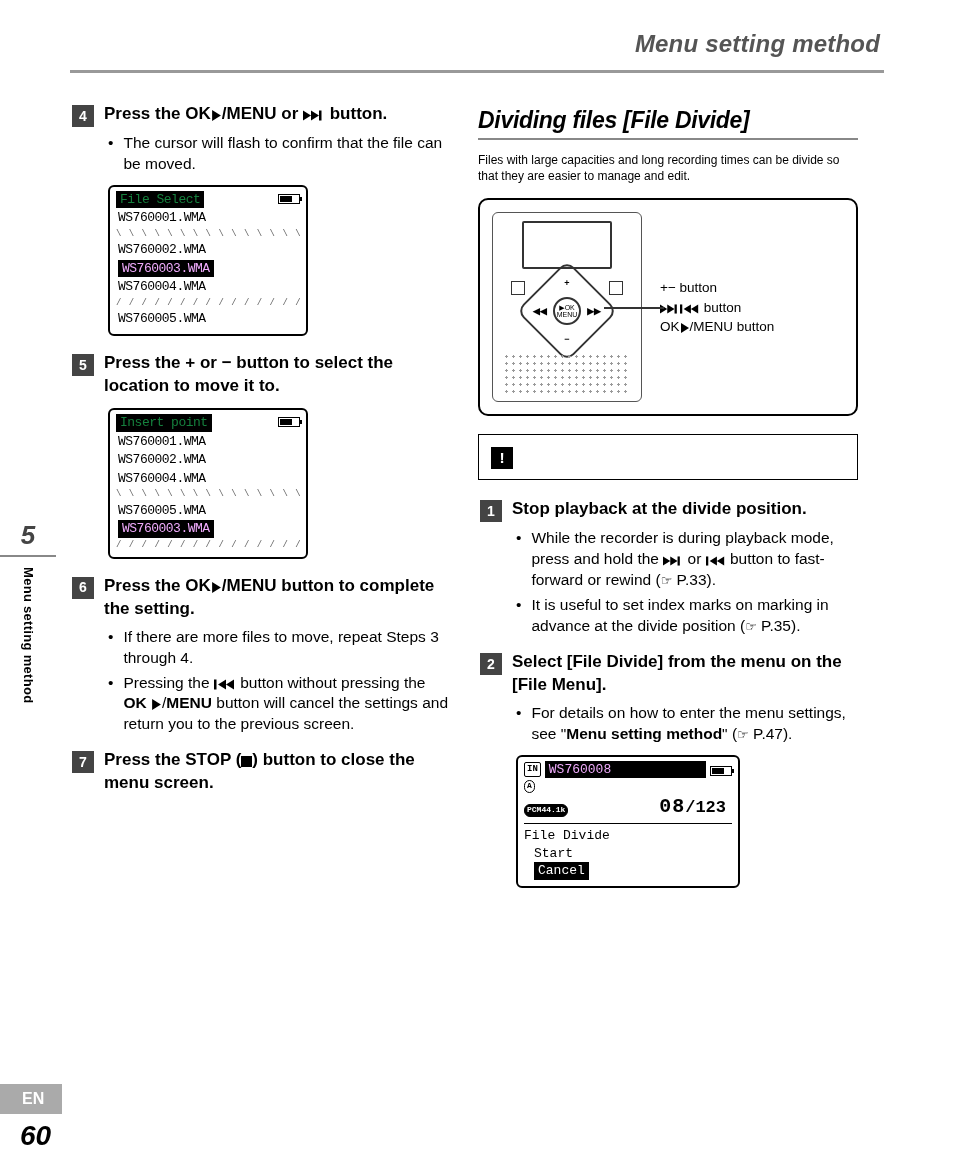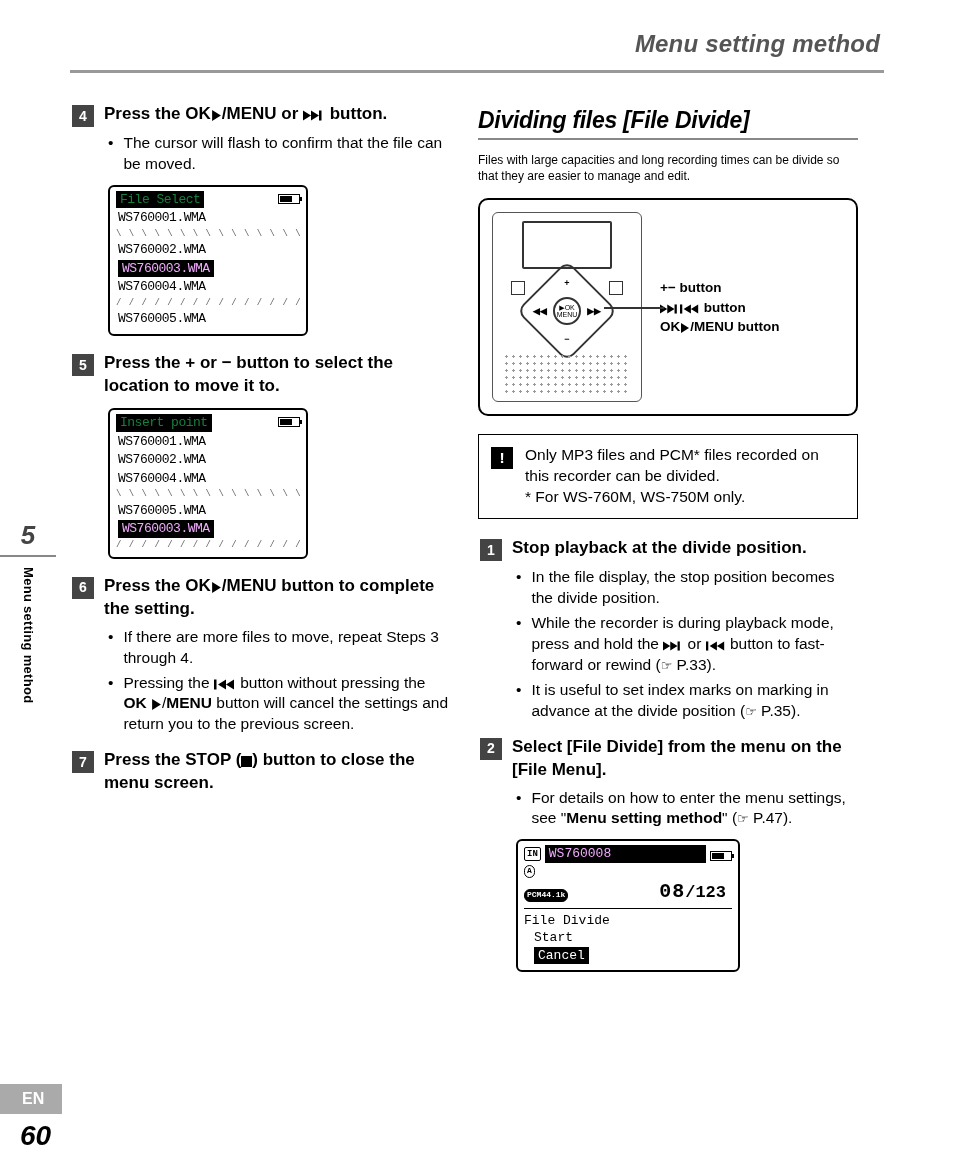--- a/index.html
+++ b/index.html
@@ -212,21 +212,21 @@
     position: absolute;
     top: 95px;
     left: 112px;
     width: 60px;
     height: 2px;
     background: #333;
   }
   .labels {
     font-size: 13.5px;
     line-height: 1.45;
-    font-weight: 700;
+    font-weight: 400;
   }
   .note-box {
     border: 1.5px solid #000;
     padding: 10px 12px;
     display: flex;
     gap: 12px;
     font-size: 15.5px;
     margin-bottom: 18px;
   }
   .note-icon {
@@ -431,35 +431,28 @@
           <div>
             <span>OK</span><svg class="icon" width="10" height="10" viewBox="0 0 10 10">
                 <path d="M1 0 L9 5 L1 10 Z" fill="#000"></path>
               </svg><span>/MENU button</span>
           </div>
         </div>
       </div>
 
       <div class="note-box">
         <div class="note-icon">!</div>
-        <div>
-          <div>Only MP3 files and PCM* files recorded on this recorder can be divided.</div>
-          <div>* For WS-760M, WS-750M only.</div>
-        </div>
       </div>
 
       <div class="step">
         <div class="step-head">
           <span class="step-num">1</span>
           <span class="step-title">Stop playback at the divide position.</span>
         </div>
         <div class="step-body">
-          <div class="bullet">
-              <span>In the file display, the stop position becomes the divide position.</span>
-            </div>
           <div class="bullet">
               <span>
             <span>While the recorder is during playback mode, press and hold the </span><svg class="icon" width="20" height="10" viewBox="0 0 22 10">
                   <path d="M0 0 L8 5 L0 10 Z M8 0 L16 5 L8 10 Z" fill="#000"></path>
                   <rect x="16" y="0" width="2.5" height="10" fill="#000"></rect>
                 </svg><span> or </span><svg class="icon" width="20" height="10" viewBox="0 0 22 10">
                   <rect x="0" y="0" width="2.5" height="10" fill="#000"></rect>
                   <path d="M12 0 L4 5 L12 10 Z M20 0 L12 5 L20 10 Z" fill="#000"></path>
                 </svg><span> button to fast-forward or rewind (</span><span class="hand">☞</span><span> P.33).</span>
           </span>

